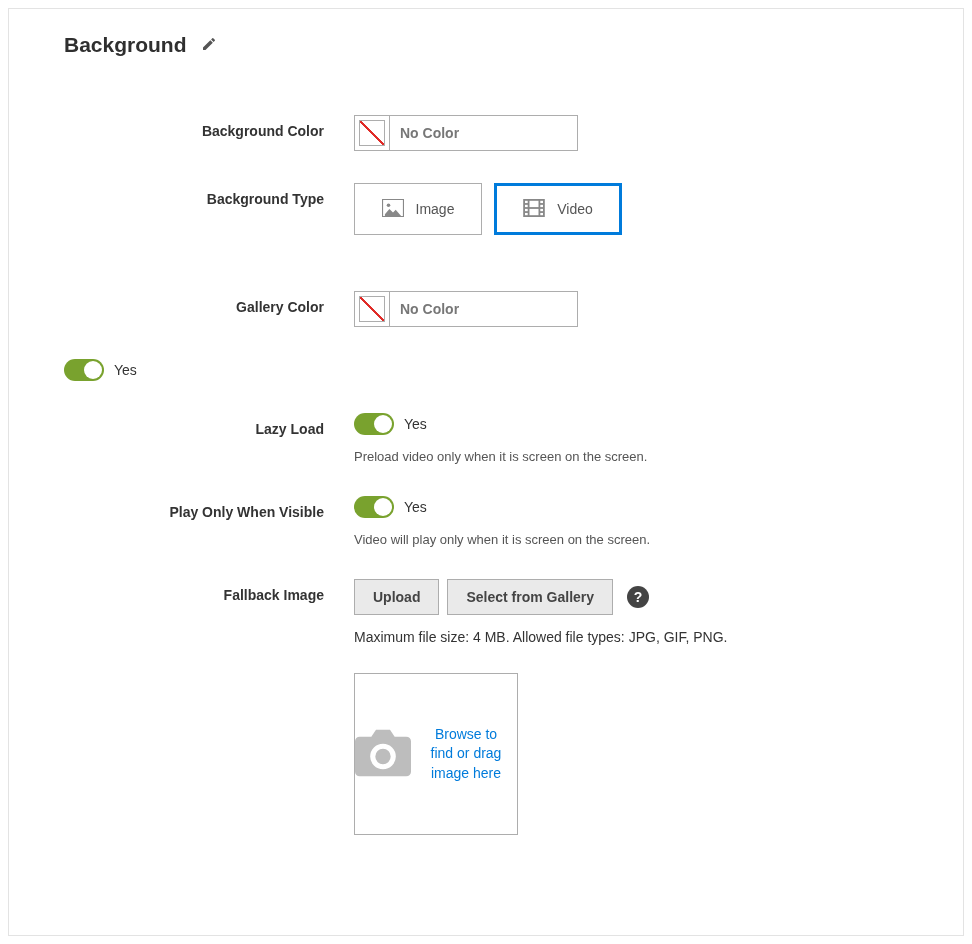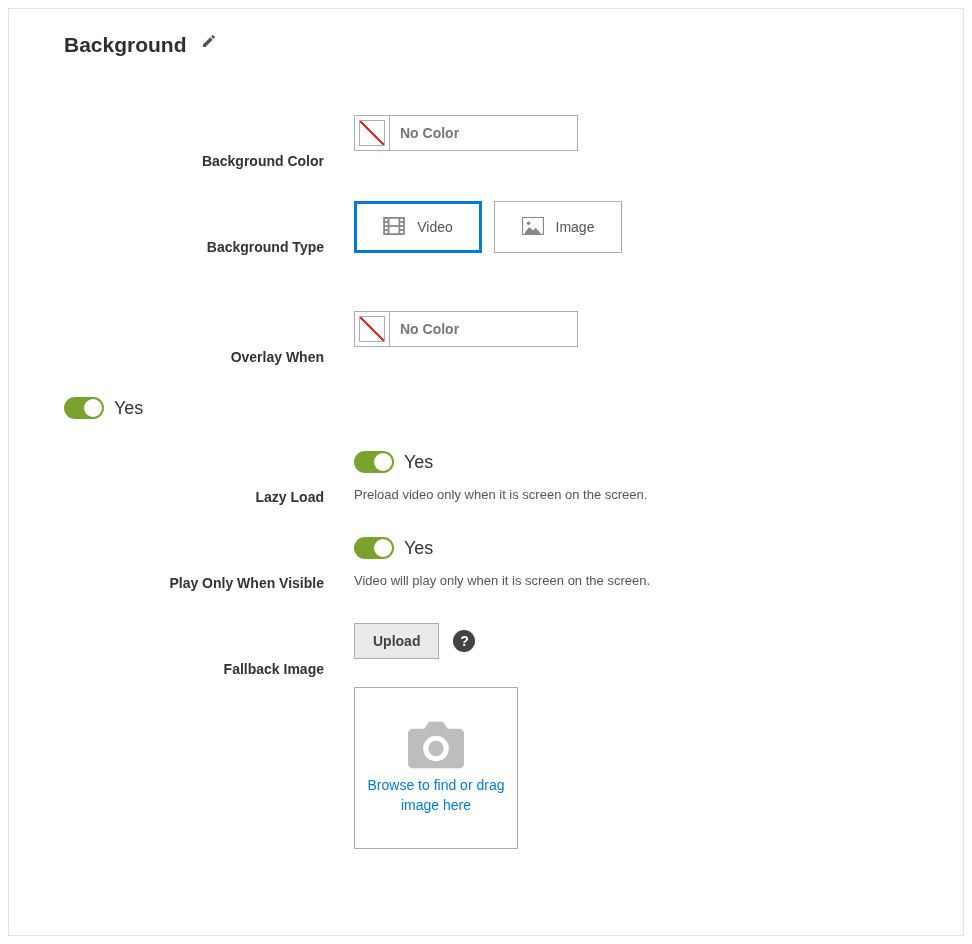--- a/index.html
+++ b/index.html
@@ -15,20 +15,21 @@
       padding: 8px;
     }
     .panel {
       border: 1px solid #e3e3e3;
       padding: 24px 0 30px 55px;
       width: 956px;
       min-height: 928px;
     }
     .section-header {
       display: flex;
+      align-items: center;
       gap: 14px;
       margin-bottom: 58px;
     }
     .section-title {
       font-size: 21px;
       font-weight: 600;
       color: #2f2f2f;
     }
     .pencil-icon {
       width: 16px;
@@ -42,21 +43,20 @@
     }
     .label-col {
       width: 290px;
       text-align: right;
       padding-right: 30px;
       padding-top: 8px;
       font-weight: 600;
       font-size: 14px;
       color: #333;
       flex-shrink: 0;
-      margin-top: 30px;
     }
     .req {
       color: #e02b27;
       margin-left: 4px;
     }
     .input-col {
       flex: 1;
     }
     .color-picker-row {
       display: flex;
@@ -151,21 +151,21 @@
       content: '';
       position: absolute;
       right: 2px;
       top: 2px;
       width: 18px;
       height: 18px;
       border-radius: 50%;
       background: #fff;
     }
     .toggle-label {
-      font-size: 18px;
+      font-size: 14px;
       color: #333;
     }
     .help-text {
       font-size: 13px;
       color: #555;
       margin-top: 14px;
     }
     .upload-row {
       display: flex;
       align-items: center;
@@ -198,21 +198,21 @@
       font-size: 14px;
       color: #333;
       margin-top: 14px;
     }
     .dropzone {
       margin-top: 28px;
       width: 164px;
       height: 162px;
       border: 1px solid #adadad;
       display: flex;
-      flex-direction: column;
+      flex-direction: row;
       align-items: center;
       justify-content: center;
       gap: 4px;
       cursor: pointer;
     }
     .camera-icon {
       width: 56px;
       height: 48px;
       color: #bdbdbd;
     }
@@ -250,54 +250,54 @@
         </div>
         <input type="text" class="color-input" placeholder="No Color" style="">
       </div>
     </div>
   </div>
 
   <div class="form-row">
     <div class="label-col">Background Type</div>
     <div class="input-col">
       <div class="btype-group">
+        <div class="btype-option">
+          <span>
+            <svg class="btype-icon" viewBox="0 0 24 20" fill="currentColor">
+              <rect x="0" y="0" width="24" height="20" rx="1" fill="none" stroke="currentColor" stroke-width="2"></rect>
+              <circle cx="7" cy="7" r="2"></circle>
+              <path d="M3 17l5-6 4 4 3-3 6 7H3z"></path>
+            </svg>
+          </span>
+          <span>Image</span>
+        </div>
         <div class="btype-option selected">
           <span>
             <svg class="btype-icon" viewBox="0 0 24 20" fill="none" stroke="currentColor" stroke-width="2">
               <rect x="1" y="1" width="22" height="18"></rect>
               <line x1="6" y1="1" x2="6" y2="19"></line>
               <line x1="18" y1="1" x2="18" y2="19"></line>
               <line x1="1" y1="10" x2="23" y2="10"></line>
               <line x1="1" y1="5.5" x2="6" y2="5.5"></line>
               <line x1="1" y1="14.5" x2="6" y2="14.5"></line>
               <line x1="18" y1="5.5" x2="23" y2="5.5"></line>
               <line x1="18" y1="14.5" x2="23" y2="14.5"></line>
             </svg>
           </span>
           <span>Video</span>
         </div>
-        <div class="btype-option">
-          <span>
-            <svg class="btype-icon" viewBox="0 0 24 20" fill="currentColor">
-              <rect x="0" y="0" width="24" height="20" rx="1" fill="none" stroke="currentColor" stroke-width="2"></rect>
-              <circle cx="7" cy="7" r="2"></circle>
-              <path d="M3 17l5-6 4 4 3-3 6 7H3z"></path>
-            </svg>
-          </span>
-          <span>Image</span>
-        </div>
       </div>
     </div>
   </div>
 
   <div class="section-gap"></div>
 
 
   <div class="form-row">
-    <div class="label-col">Overlay When</div>
+    <div class="label-col">Gallery Color</div>
     <div class="input-col">
       <div class="color-picker-row">
         <div class="swatch-outer">
           <div class="swatch-inner"></div>
         </div>
         <input type="text" class="color-input" placeholder="No Color" style="">
       </div>
     </div>
   </div>
 
@@ -330,22 +330,24 @@
       </div>
       <div class="help-text">Video will play only when it is screen on the screen.</div>
     </div>
   </div>
 
   <div class="form-row">
     <div class="label-col">Fallback Image</div>
     <div class="input-col">
       <div class="upload-row">
         <button class="upload-btn">Upload</button>
+        <button class="gallery-btn">Select from Gallery</button>
         <div class="help-circle">?</div>
       </div>
+      <div class="file-note">Maximum file size: 4 MB. Allowed file types: JPG, GIF, PNG.</div>
 
       <div class="dropzone">
         <span>
           <svg class="camera-icon" viewBox="0 0 24 20" fill="currentColor">
             <path d="M9 0l-2 3H2a2 2 0 0 0-2 2v13a2 2 0 0 0 2 2h20a2 2 0 0 0 2-2V5a2 2 0 0 0-2-2h-5l-2-3H9zm3 6a5.5 5.5 0 1 1 0 11 5.5 5.5 0 0 1 0-11zm0 2.2a3.3 3.3 0 1 0 0 6.6 3.3 3.3 0 0 0 0-6.6z"></path>
           </svg>
         </span>
         <div class="dropzone-text">Browse to find or drag image here</div>
       </div>
     </div>

